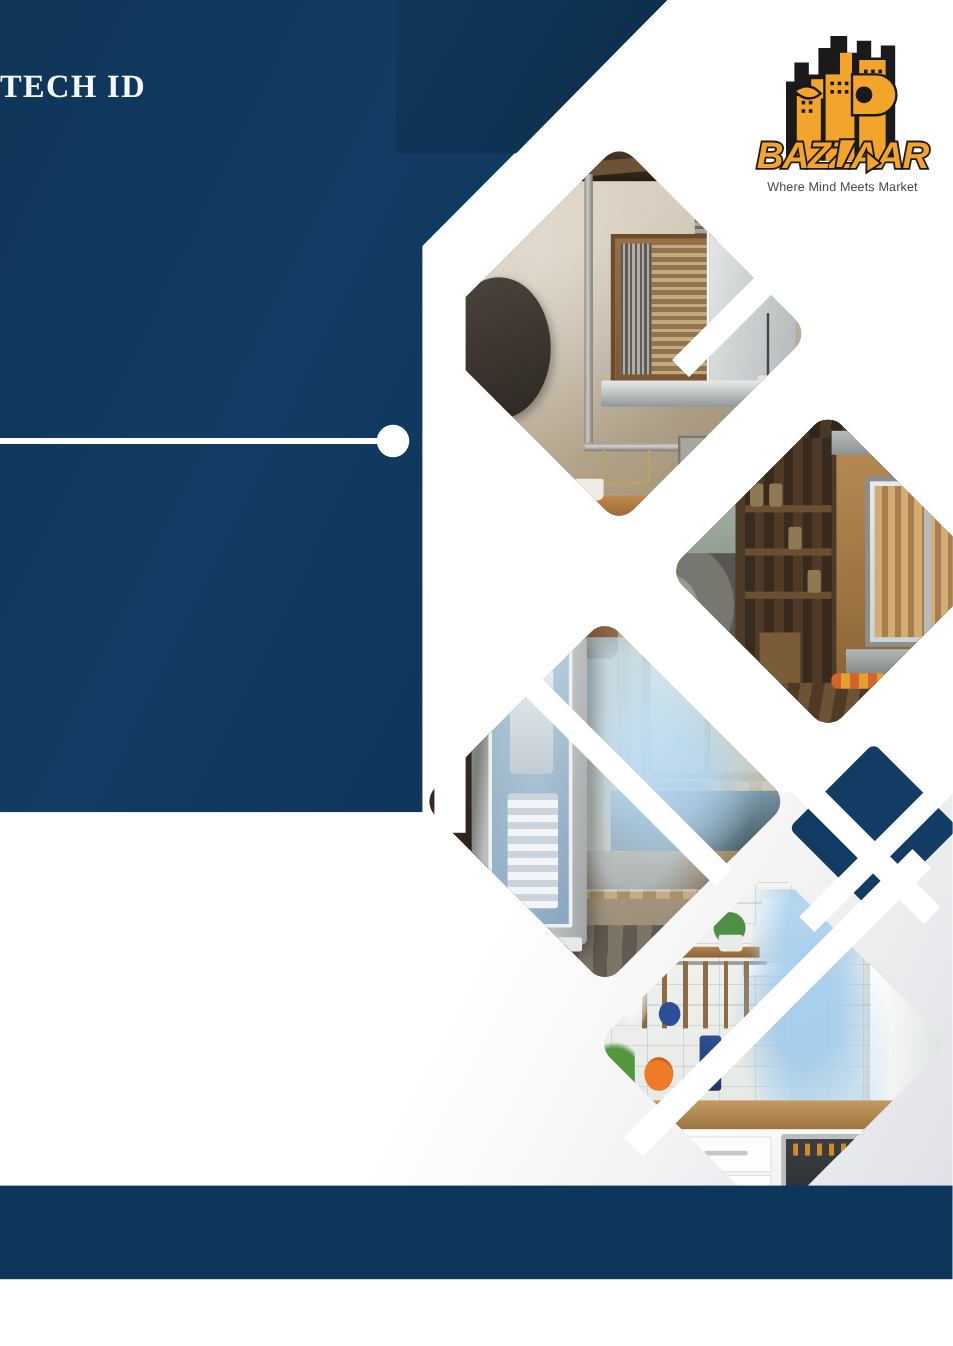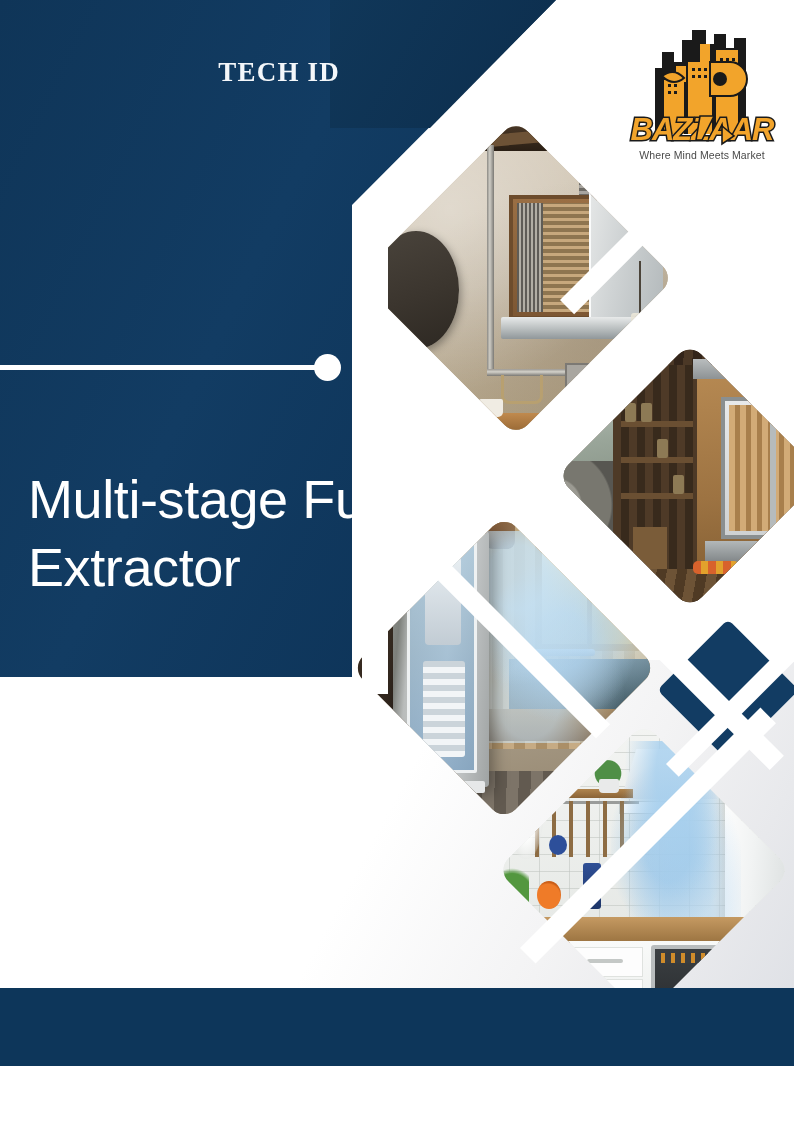--- a/index.html
+++ b/index.html
@@ -53,21 +53,21 @@
     -webkit-clip-path: polygon(226px 0, 100px 128px, 0 128px, 0 0);
     clip-path: polygon(226px 0, 100px 128px, 0 128px, 0 0);
     z-index: 2;
   }
 
   
   .tech-id-wrap {
     position: absolute;
     left: 0; top: 56px;
     width: 340px;
-    text-align: right;
+    text-align: left;
     z-index: 14;
   }
   .tech-id {
     font-family: "Liberation Serif", serif;
     font-weight: bold;
     font-size: 27px;
     letter-spacing: 1.2px;
     color: #f4f7fa;
     line-height: 1.2;
   }
@@ -659,22 +659,20 @@
   <div class="navy-block"></div>
   <div class="navy-wedge"></div>
 
   <div class="tech-id-wrap">
     <div class="tech-id">TECH ID</div>
   </div>
 
   <div class="rule"></div>
   <div class="rule-dot"></div>
 
-  <div class="title">Multi-stage Fume
-Extractor</div>
 
   <div class="bottom-bar"></div>
 
   <div class="logo">
     <svg viewBox="0 0 160 146" xmlns="http://www.w3.org/2000/svg">
 
       <path fill="#1A1A1A" d="M33 112 L33 46 L40 46 L40 30 L52 30 L52 40 L60 40 L60 18
                L70 18 L70 8 L84 8 L84 22 L92 22 L92 12 L104 12 L104 26
                L112 26 L112 16 L124 16 L124 112 Z"></path>
 

